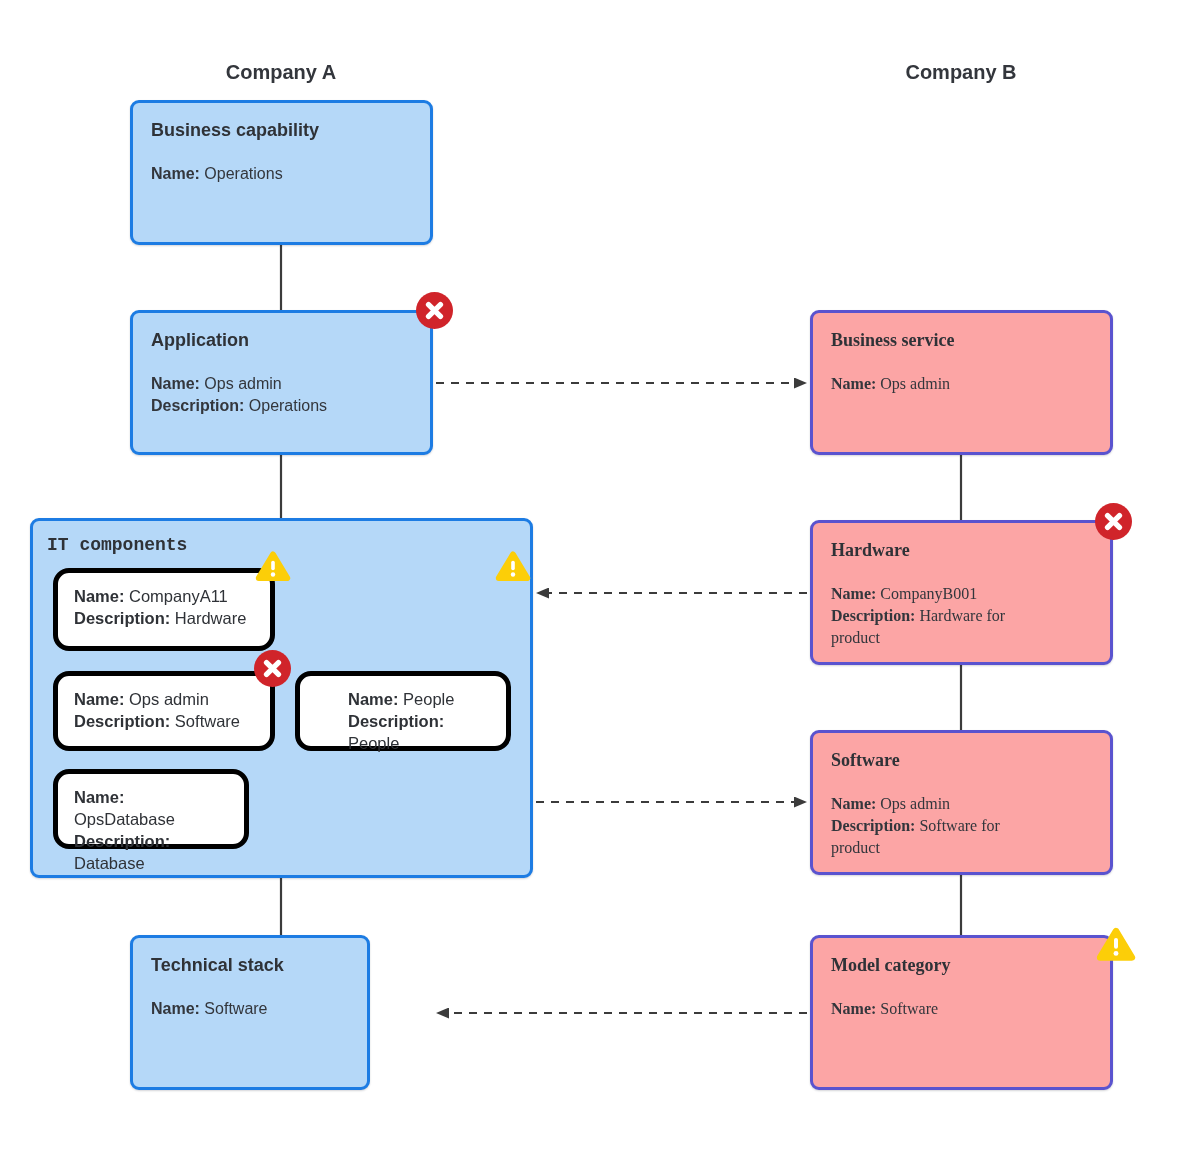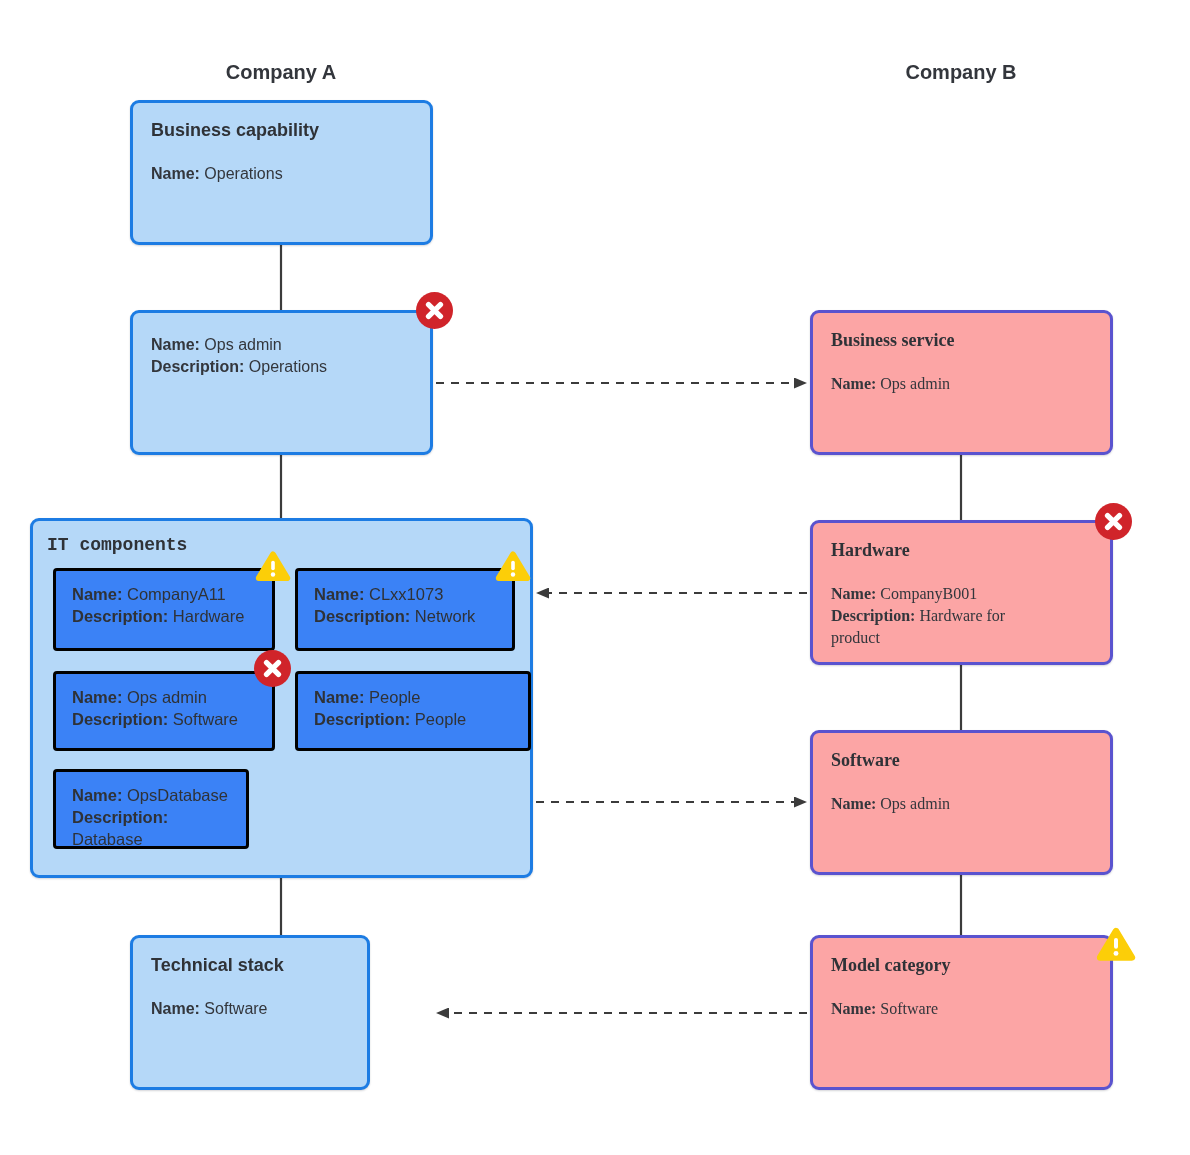--- a/index.html
+++ b/index.html
@@ -10,21 +10,21 @@
   .col-header{
     position:absolute;transform:translateX(-50%);
     font-size:20px;font-weight:bold;color:#33363c;white-space:nowrap;
   }
   .box{
     position:absolute;border-radius:9px;box-sizing:border-box;
     box-shadow:0 1px 2px rgba(16,24,40,.18);
   }
   .box.blue{background:#b5d8f8;border:3px solid #1d7ce3;}
   .box.purple{background:#fca5a5;border:3px solid #5a53cf;font-family:Liberation Serif, serif;}
-  .box.white{background:#3b82f6;border:3px solid #000000;border-radius:4px;box-shadow:none;}
+  .box.white{background:#ffffff;border:5px solid #000000;border-radius:16px;box-shadow:none;}
   .box-title{margin:15px 18px 0;font-size:18px;font-weight:bold;color:#2f3237;line-height:24px;}
   .box-body{margin:21px 18px 0;font-size:16px;line-height:22px;color:#33363c;}
   .box-body.narrow{max-width:208px;}
   .inner-body{margin:12px 16px 0;font-size:16.5px;line-height:22px;}
   .lbl{font-weight:bold;}
   .badge{position:absolute;width:37px;height:37px;z-index:3;}
   .badge svg{display:block;width:100%;height:100%;}
   .connectors{position:absolute;left:0;top:0;z-index:0;}
   .box{z-index:1;}
 </style>
@@ -62,20 +62,21 @@
     <div class="box-title">Business capability</div>
     <div class="box-body">
       <div>
         <span class="lbl">Name:</span>
         <span>Operations</span>
       </div>
     </div>
   </div>
 
   <div class="box blue" style="left:130px;top:310px;width:303px;height:145px;">
+    <div class="box-title">Application</div>
     <div class="box-body">
       <div>
         <span class="lbl">Name:</span>
         <span>Ops admin</span>
       </div>
       <div>
         <span class="lbl">Description:</span>
         <span>Operations</span>
       </div>
     </div>
@@ -90,47 +91,35 @@
           <span class="lbl">Name:</span>
           <span>CompanyA11</span>
         </div>
         <div>
           <span class="lbl">Description:</span>
           <span>Hardware</span>
         </div>
       </div>
     </div>
 
-    <div class="box white" style="left:262px;top:47px;width:220px;height:83px;">
-      <div class="inner-body">
-        <div>
-          <span class="lbl">Name:</span>
-          <span>CLxx1073</span>
-        </div>
-        <div>
-          <span class="lbl">Description:</span>
-          <span>Network</span>
-        </div>
-      </div>
-    </div>
 
     <div class="box white" style="left:20px;top:150px;width:222px;height:80px;">
       <div class="inner-body">
         <div>
           <span class="lbl">Name:</span>
           <span>Ops admin</span>
         </div>
         <div>
           <span class="lbl">Description:</span>
           <span>Software</span>
         </div>
       </div>
     </div>
 
-    <div class="box white" style="left:262px;top:150px;width:236px;height:80px;">
+    <div class="box white" style="left:262px;top:150px;width:216px;height:80px;padding-left:32px;">
       <div class="inner-body">
         <div>
           <span class="lbl">Name:</span>
           <span>People</span>
         </div>
         <div>
           <span class="lbl">Description:</span>
           <span>People</span>
         </div>
       </div>
@@ -183,20 +172,24 @@
       </div>
     </div>
   </div>
 
   <div class="box purple" style="left:810px;top:730px;width:303px;height:145px;">
     <div class="box-title">Software</div>
     <div class="box-body narrow">
       <div>
         <span class="lbl">Name:</span>
         <span>Ops admin</span>
+      </div>
+      <div>
+        <span class="lbl">Description:</span>
+        <span>Software for product</span>
       </div>
     </div>
   </div>
 
   <div class="box purple" style="left:810px;top:935px;width:303px;height:155px;">
     <div class="box-title">Model category</div>
     <div class="box-body">
       <div>
         <span class="lbl">Name:</span>
         <span>Software</span>

